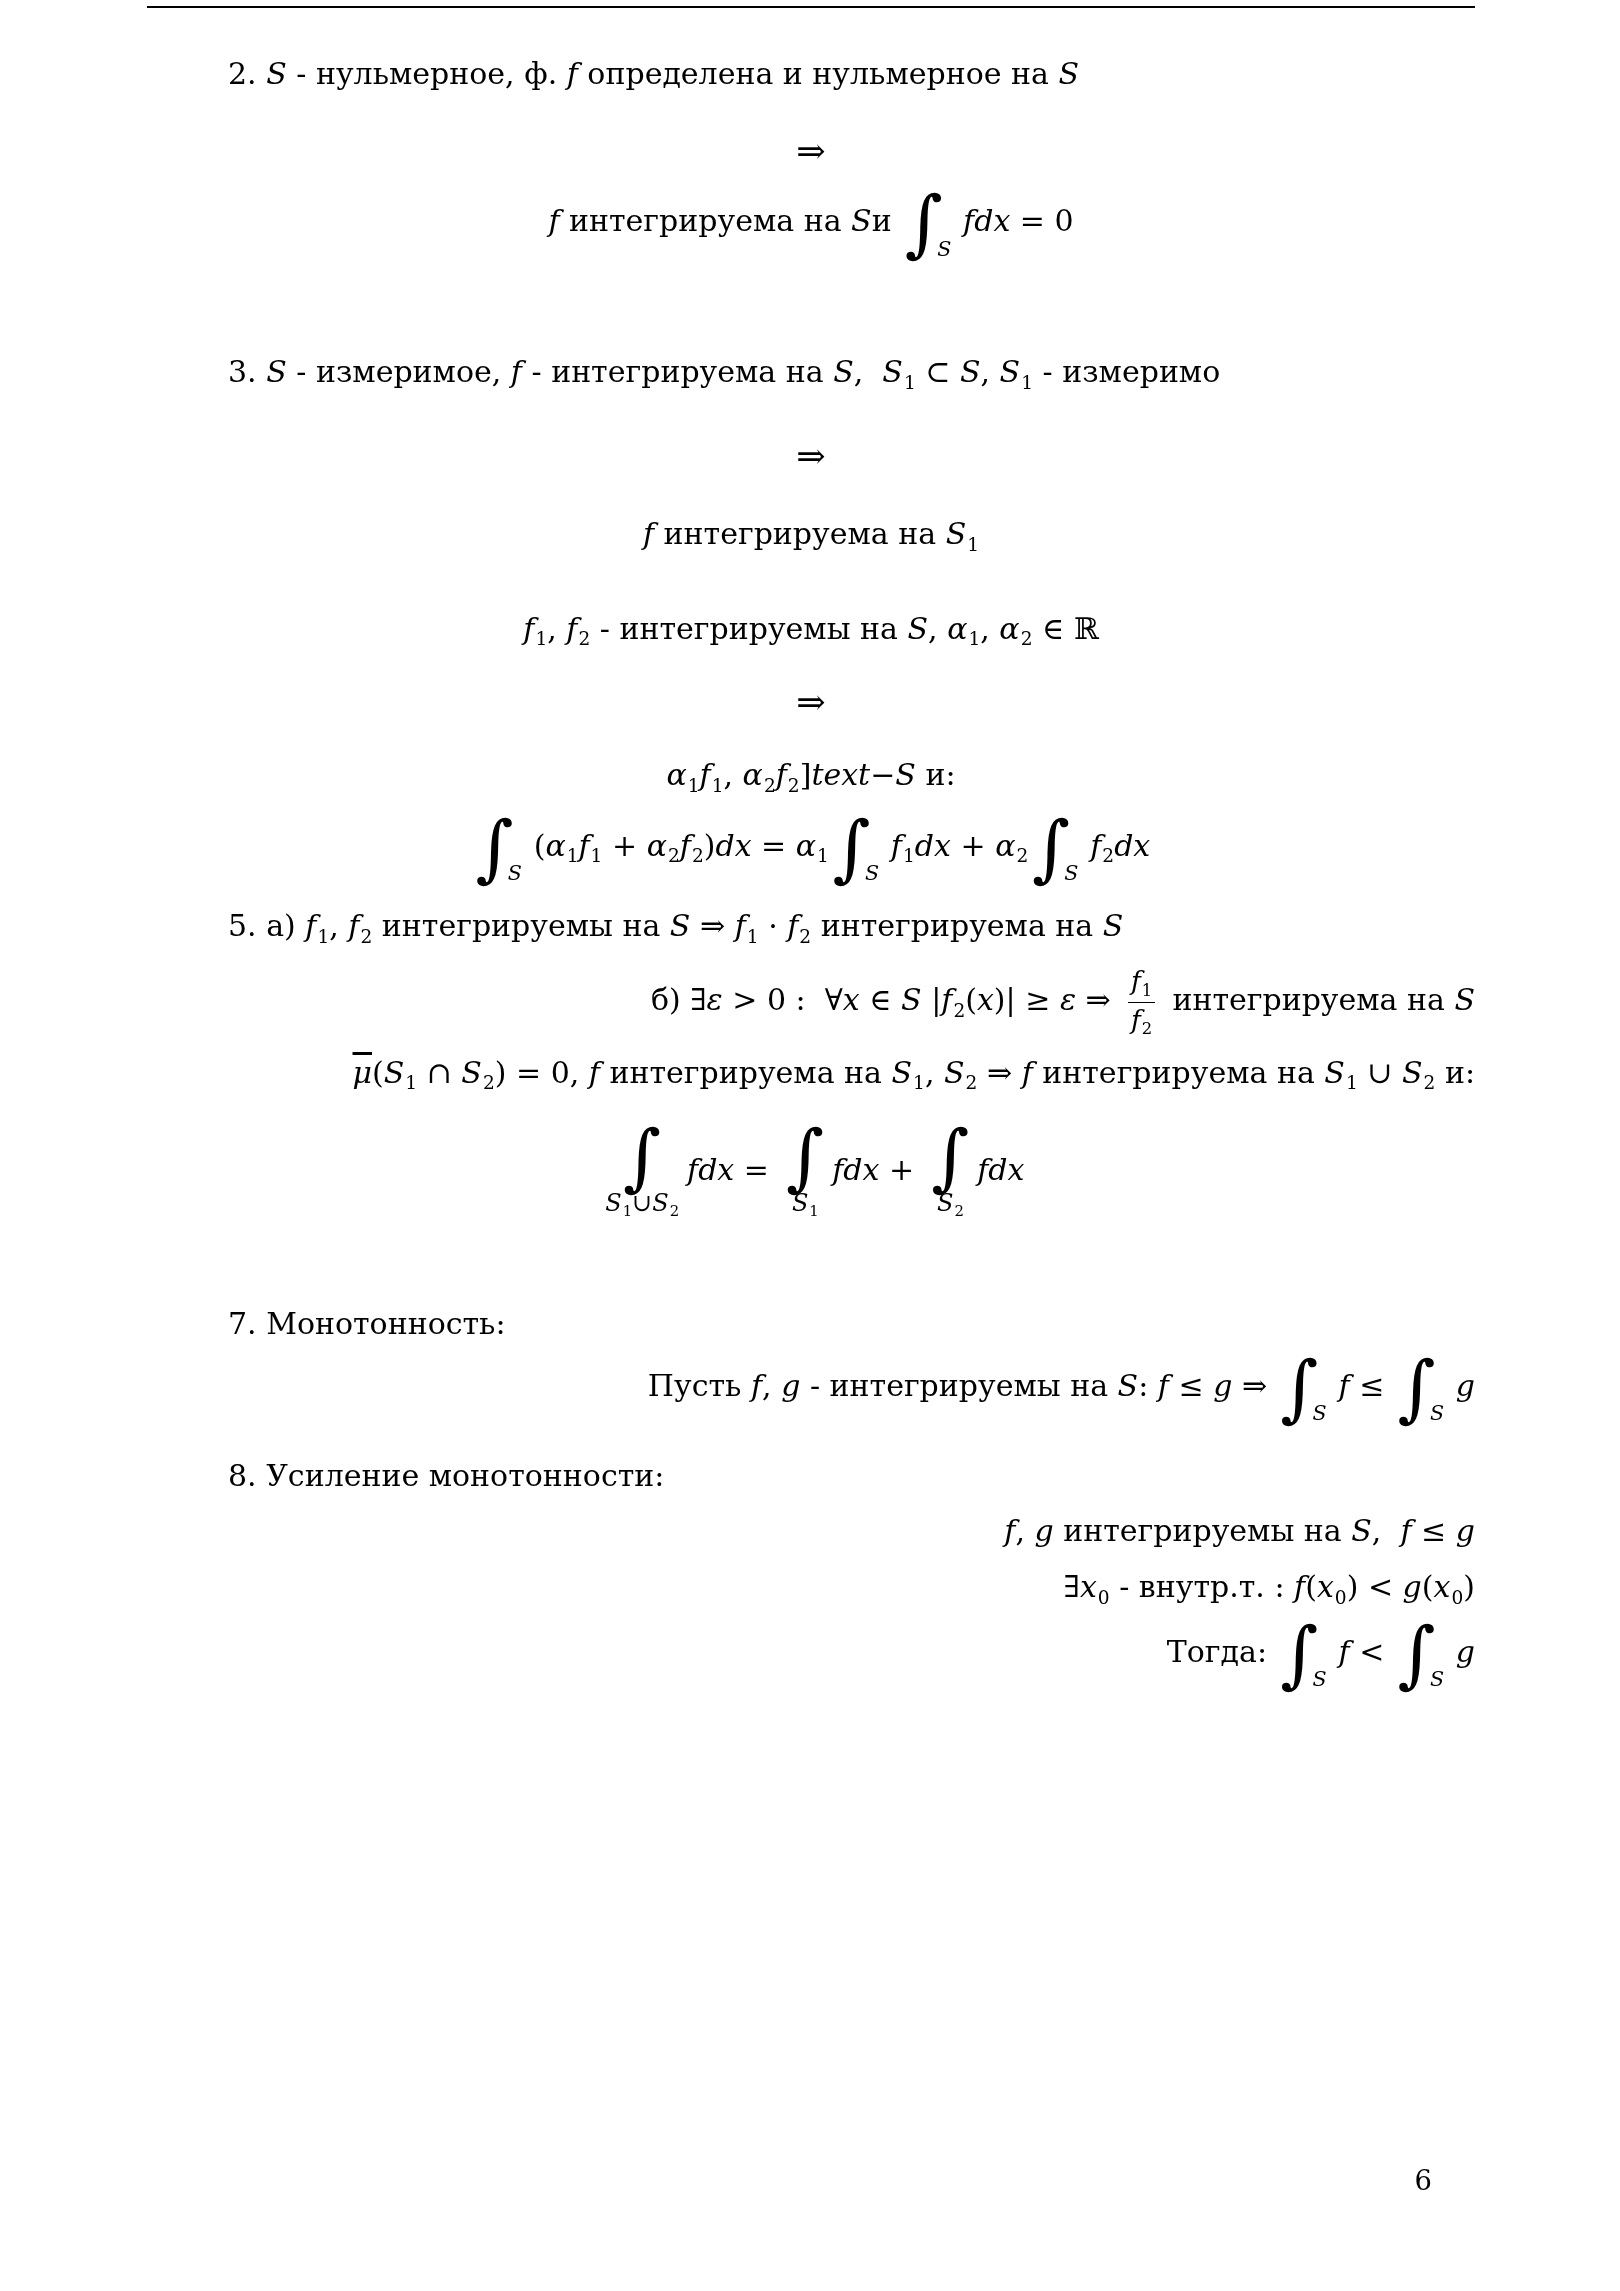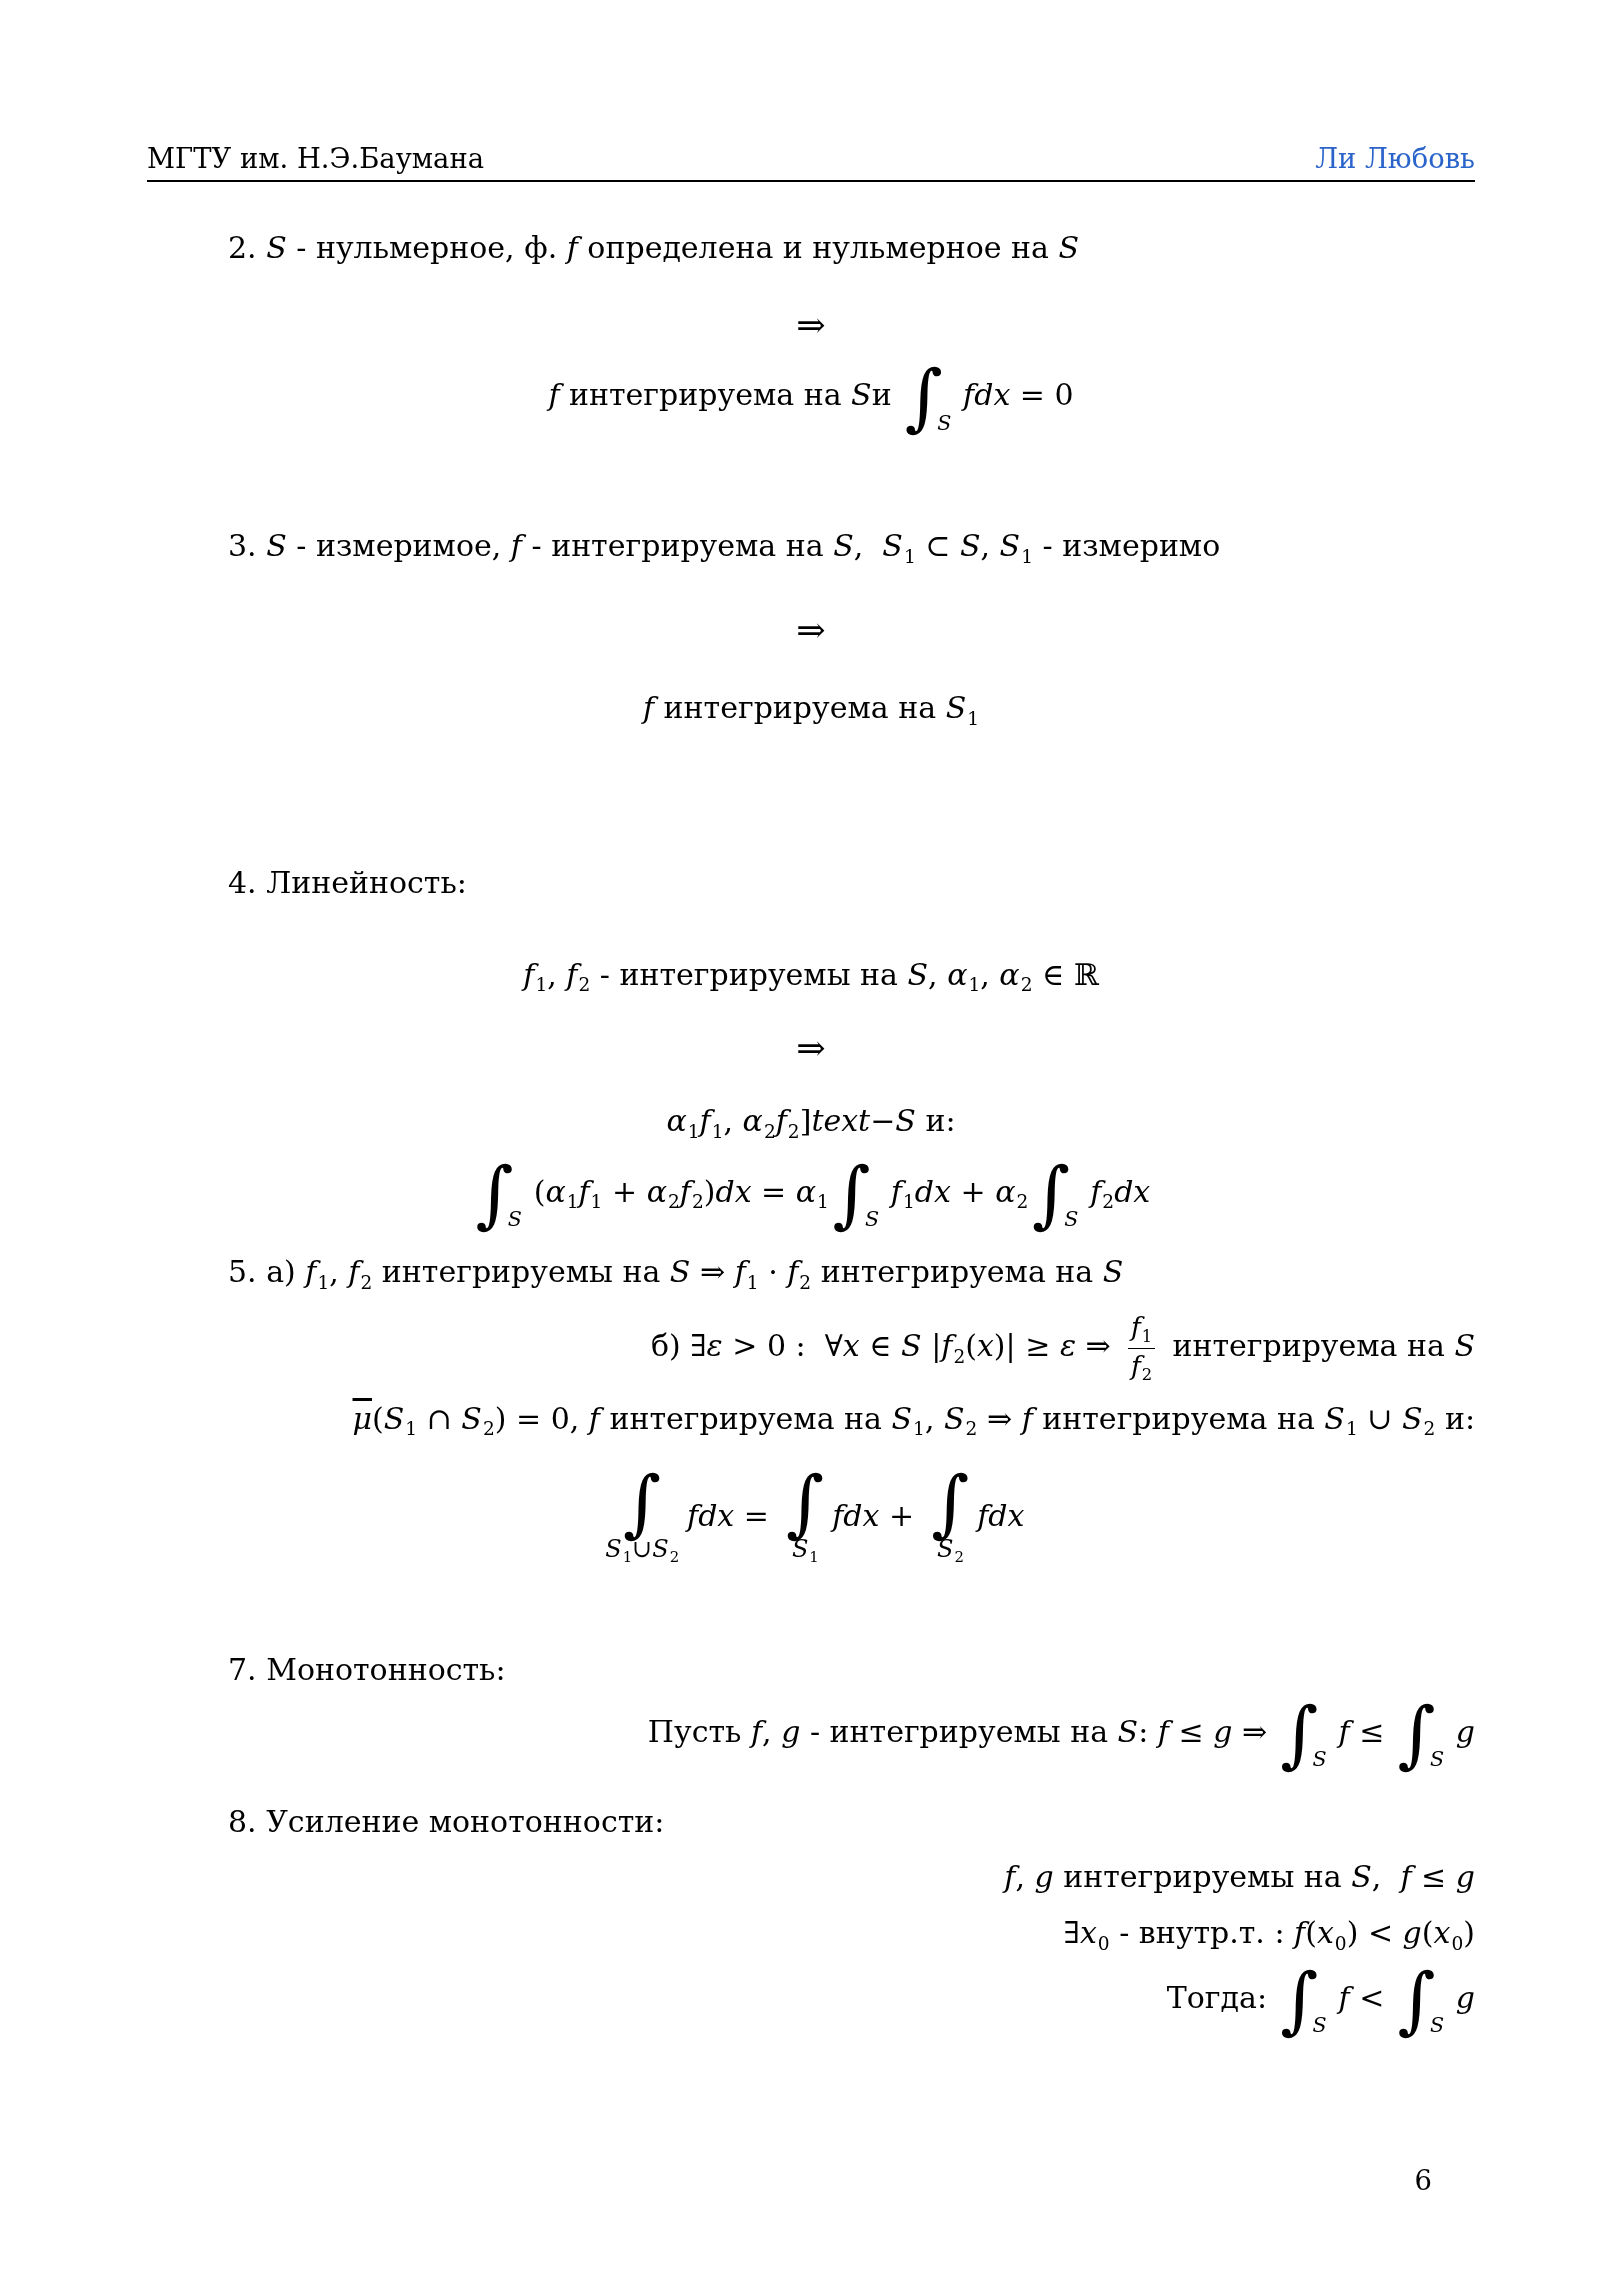--- a/index.html
+++ b/index.html
@@ -66,41 +66,36 @@
   .pageno {
     position:absolute; right:188px; bottom:96px;
     font-size:27.4px;
   }
 </style>
 </head>
 <body>
 
 <div class="page">
   <div class="inner">
-    <header class="pagehead">
-      <span>МГТУ им. Н.Э.Баумана</span>
-      <span style="color: rgb(42, 100, 203);">Ли Любовь</span>
-    </header>
     <hr class="header-rule">
     <main class="doc" id="doc">
         <div>
           <div class="line align-indent" style="margin-top: 43px;"><span class="tok-t">2. </span><span class="tok-i">S</span><span class="tok-t"> - нульмерное, ф. </span><span class="tok-i">f</span><span class="tok-t"> определена и нульмерное на </span><span class="tok-i">S</span></div>
           <div class="line align-center arrow-line" style="margin-top: 29px;"><span class="tok-t">⇒</span></div>
           <div class="line align-center" style="margin-top: 13.7px;"><span class="tok-i">f</span><span class="tok-t"> интегрируема на </span><span class="tok-i">S</span><span class="tok-t">и </span><span class="int">
               <span class="ig">∫</span>
               <span class="int-sub"><span class="tok-i">S</span></span>
             </span><span class="tok-i">fdx</span><span class="tok-t"> = 0</span></div>
         </div>
         <div>
           <div class="line align-indent" style="margin-top: 94px;"><span class="tok-t">3. </span><span class="tok-i">S</span><span class="tok-t"> - измеримое, </span><span class="tok-i">f</span><span class="tok-t"> - интегрируема на </span><span class="tok-i">S</span><span class="tok-t">,&nbsp; </span><span class="tok-i">S</span><span class="tok-s">1</span><span class="tok-t"> ⊂ </span><span class="tok-i">S</span><span class="tok-t">, </span><span class="tok-i">S</span><span class="tok-s">1</span><span class="tok-t"> - измеримо</span></div>
           <div class="line align-center arrow-line" style="margin-top: 33px;"><span class="tok-t">⇒</span></div>
           <div class="line align-center" style="margin-top: 29px;"><span class="tok-i">f</span><span class="tok-t"> интегрируема на </span><span class="tok-i">S</span><span class="tok-s">1</span></div>
         </div>
         <div>
-          <div class="line align-indent" style="margin-top: 127px;"><span class="tok-t">4. Линейность:</span></div>
           <div class="line align-center" style="margin-top: 47px;"><span class="tok-i">f</span><span class="tok-s">1</span><span class="tok-t">, </span><span class="tok-i">f</span><span class="tok-s">2</span><span class="tok-t"> - интегрируемы на </span><span class="tok-i">S</span><span class="tok-t">, </span><span class="tok-i">α</span><span class="tok-s">1</span><span class="tok-t">, </span><span class="tok-i">α</span><span class="tok-s">2</span><span class="tok-t"> ∈ ℝ</span></div>
           <div class="line align-center arrow-line" style="margin-top: 23.5px;"><span class="tok-t">⇒</span></div>
           <div class="line align-center" style="margin-top: 23.5px;"><span class="tok-i">α</span><span class="tok-s">1</span><span class="tok-i">f</span><span class="tok-s">1</span><span class="tok-t">, </span><span class="tok-i">α</span><span class="tok-s">2</span><span class="tok-i">f</span><span class="tok-s">2</span><span class="tok-t">]</span><span class="tok-i">text</span><span class="tok-t">−</span><span class="tok-i">S</span><span class="tok-t"> и:</span></div>
           <div class="line align-center" style="margin-top: 15.7px;"><span class="int">
               <span class="ig">∫</span>
               <span class="int-sub"><span class="tok-i">S</span></span>
             </span><span class="tok-t">(</span><span class="tok-i">α</span><span class="tok-s">1</span><span class="tok-i">f</span><span class="tok-s">1</span><span class="tok-t"> + </span><span class="tok-i">α</span><span class="tok-s">2</span><span class="tok-i">f</span><span class="tok-s">2</span><span class="tok-t">)</span><span class="tok-i">dx</span><span class="tok-t"> = </span><span class="tok-i">α</span><span class="tok-s">1</span><span class="int">
               <span class="ig">∫</span>
               <span class="int-sub"><span class="tok-i">S</span></span>
             </span><span class="tok-i">f</span><span class="tok-s">1</span><span class="tok-i">dx</span><span class="tok-t"> + </span><span class="tok-i">α</span><span class="tok-s">2</span><span class="int">

